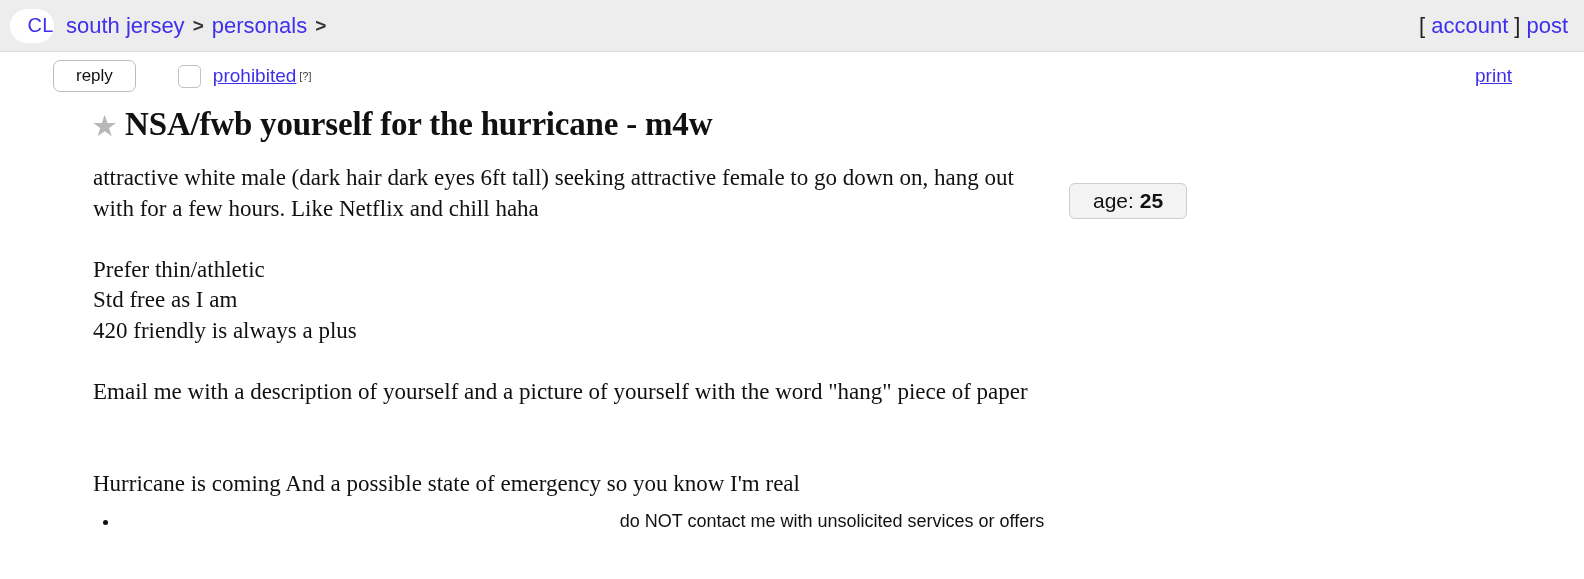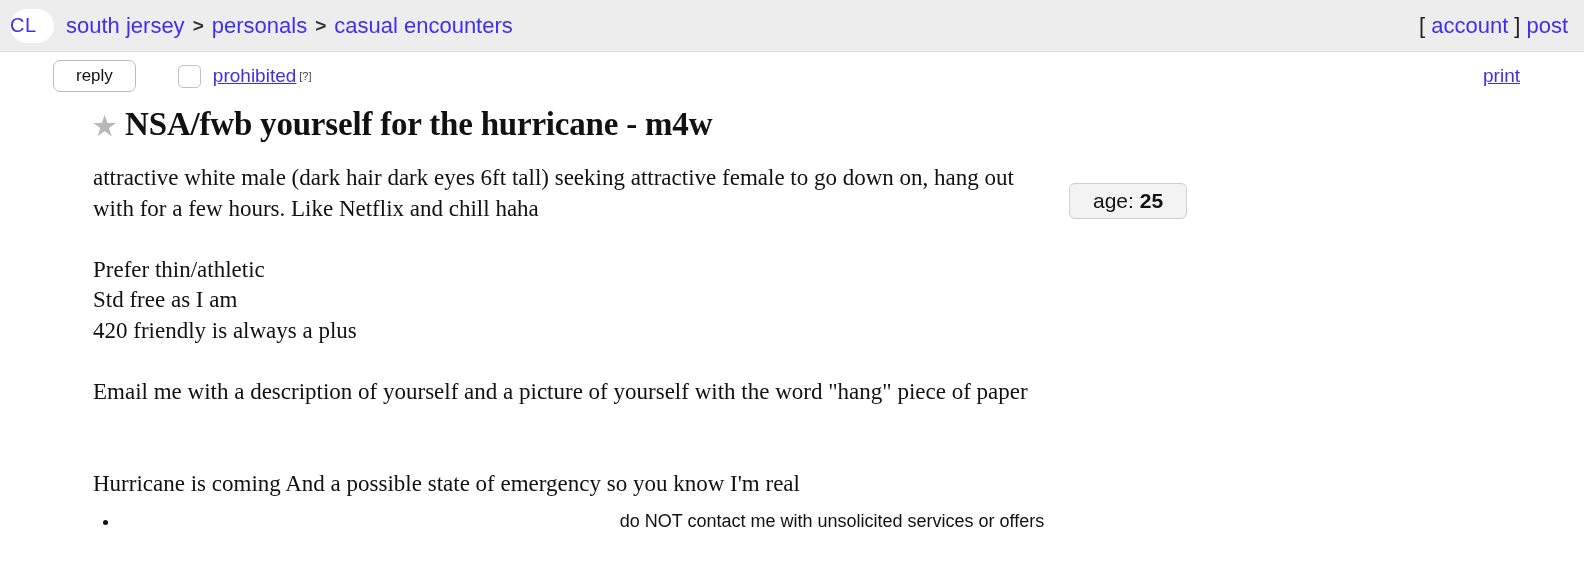--- a/index.html
+++ b/index.html
@@ -29,21 +29,21 @@
   .cl-logo {
     width: 44px;
     height: 34px;
     border-radius: 18px;
     background: #ffffff;
     color: #3f2feb;
     font-size: 20px;
     letter-spacing: 0.5px;
     display: flex;
     align-items: center;
-    justify-content: flex-start;
+    justify-content: flex-end;
     flex: none;
     margin-right: 12px;
   }
   .breadcrumb {
     display: flex;
     align-items: center;
     font-size: 22px;
   }
   .breadcrumb .crumb {
     color: #3f2feb;
@@ -145,21 +145,21 @@
     white-space: nowrap;
   }
   .pager .pg-up {
     color: #3f2feb;
     text-decoration: none;
     cursor: pointer;
     font-size: 17px;
   }
   .print-link {
     position: absolute;
-    right: 64px;
+    right: 72px;
     top: 50%;
     transform: translateY(-50%);
     font-size: 19px;
     color: #3f2feb;
     text-decoration: underline;
     cursor: pointer;
   }
 
   
   .posting {
@@ -237,21 +237,20 @@
 <div class="global-header">
   <div class="cl-logo">
     <span>CL</span>
   </div>
 
   <div class="breadcrumb">
     <span class="crumb">south jersey</span>
     <span class="sep">&gt;</span>
     <span class="crumb">personals</span>
     <span class="sep">&gt;</span>
-    <span class="crumb">casual encounters</span>
   </div>
 
   <div class="header-spacer"></div>
 
   <div class="header-right">
     <span class="bracket">[</span>
     <span class="hdr-link">account</span>
     <span class="bracket">]</span>
     <span class="hdr-link">post</span>
   </div>

